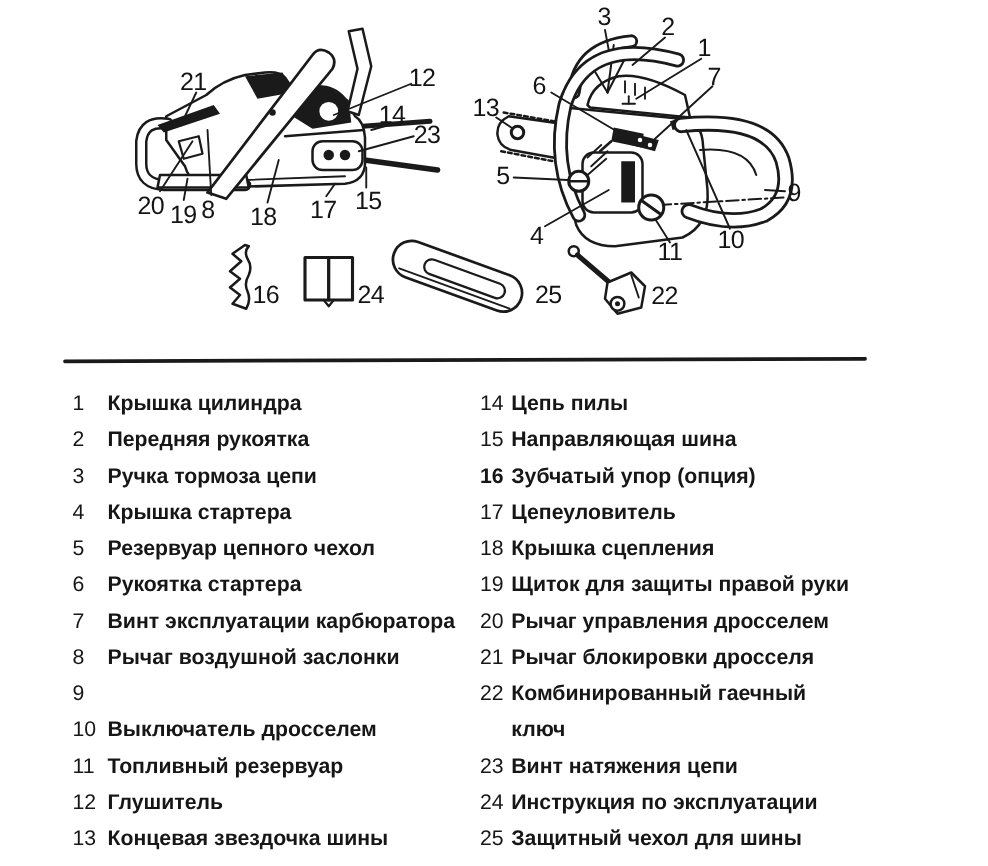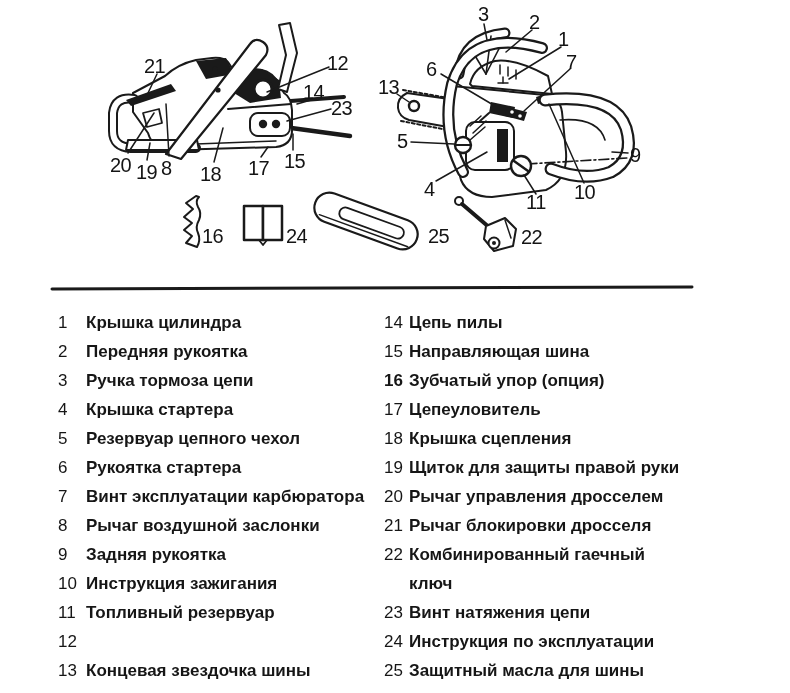--- a/index.html
+++ b/index.html
@@ -235,32 +235,32 @@
       <div class="row">
           <span class="num">7</span>
           <span class="lbl">Винт эксплуатации карбюратора</span>
         </div>
       <div class="row">
           <span class="num">8</span>
           <span class="lbl">Рычаг воздушной заслонки</span>
         </div>
       <div class="row">
           <span class="num">9</span>
-          <span class="lbl">Задняя рукоятка</span>
         </div>
       <div class="row">
           <span class="num">10</span>
-          <span class="lbl">Инструкция зажигания</span>
+          <span class="lbl">Выключатель дросселем</span>
         </div>
       <div class="row">
           <span class="num">11</span>
           <span class="lbl">Топливный резервуар</span>
         </div>
       <div class="row">
           <span class="num">12</span>
+          <span class="lbl">Глушитель</span>
         </div>
       <div class="row">
           <span class="num">13</span>
           <span class="lbl">Концевая звездочка шины</span>
         </div>
     </div>
     <div class="col col-right">
       <div class="row">
           <span class="num">14</span>
           <span class="lbl">Цепь пилы</span>
@@ -301,18 +301,18 @@
       <div class="row">
           <span class="num">23</span>
           <span class="lbl">Винт натяжения цепи</span>
         </div>
       <div class="row">
           <span class="num">24</span>
           <span class="lbl">Инструкция по эксплуатации</span>
         </div>
       <div class="row">
           <span class="num">25</span>
-          <span class="lbl">Защитный масла для шины</span>
+          <span class="lbl">Защитный чехол для шины</span>
         </div>
     </div>
   </div>
 
 </div>
 
 </body></html>

